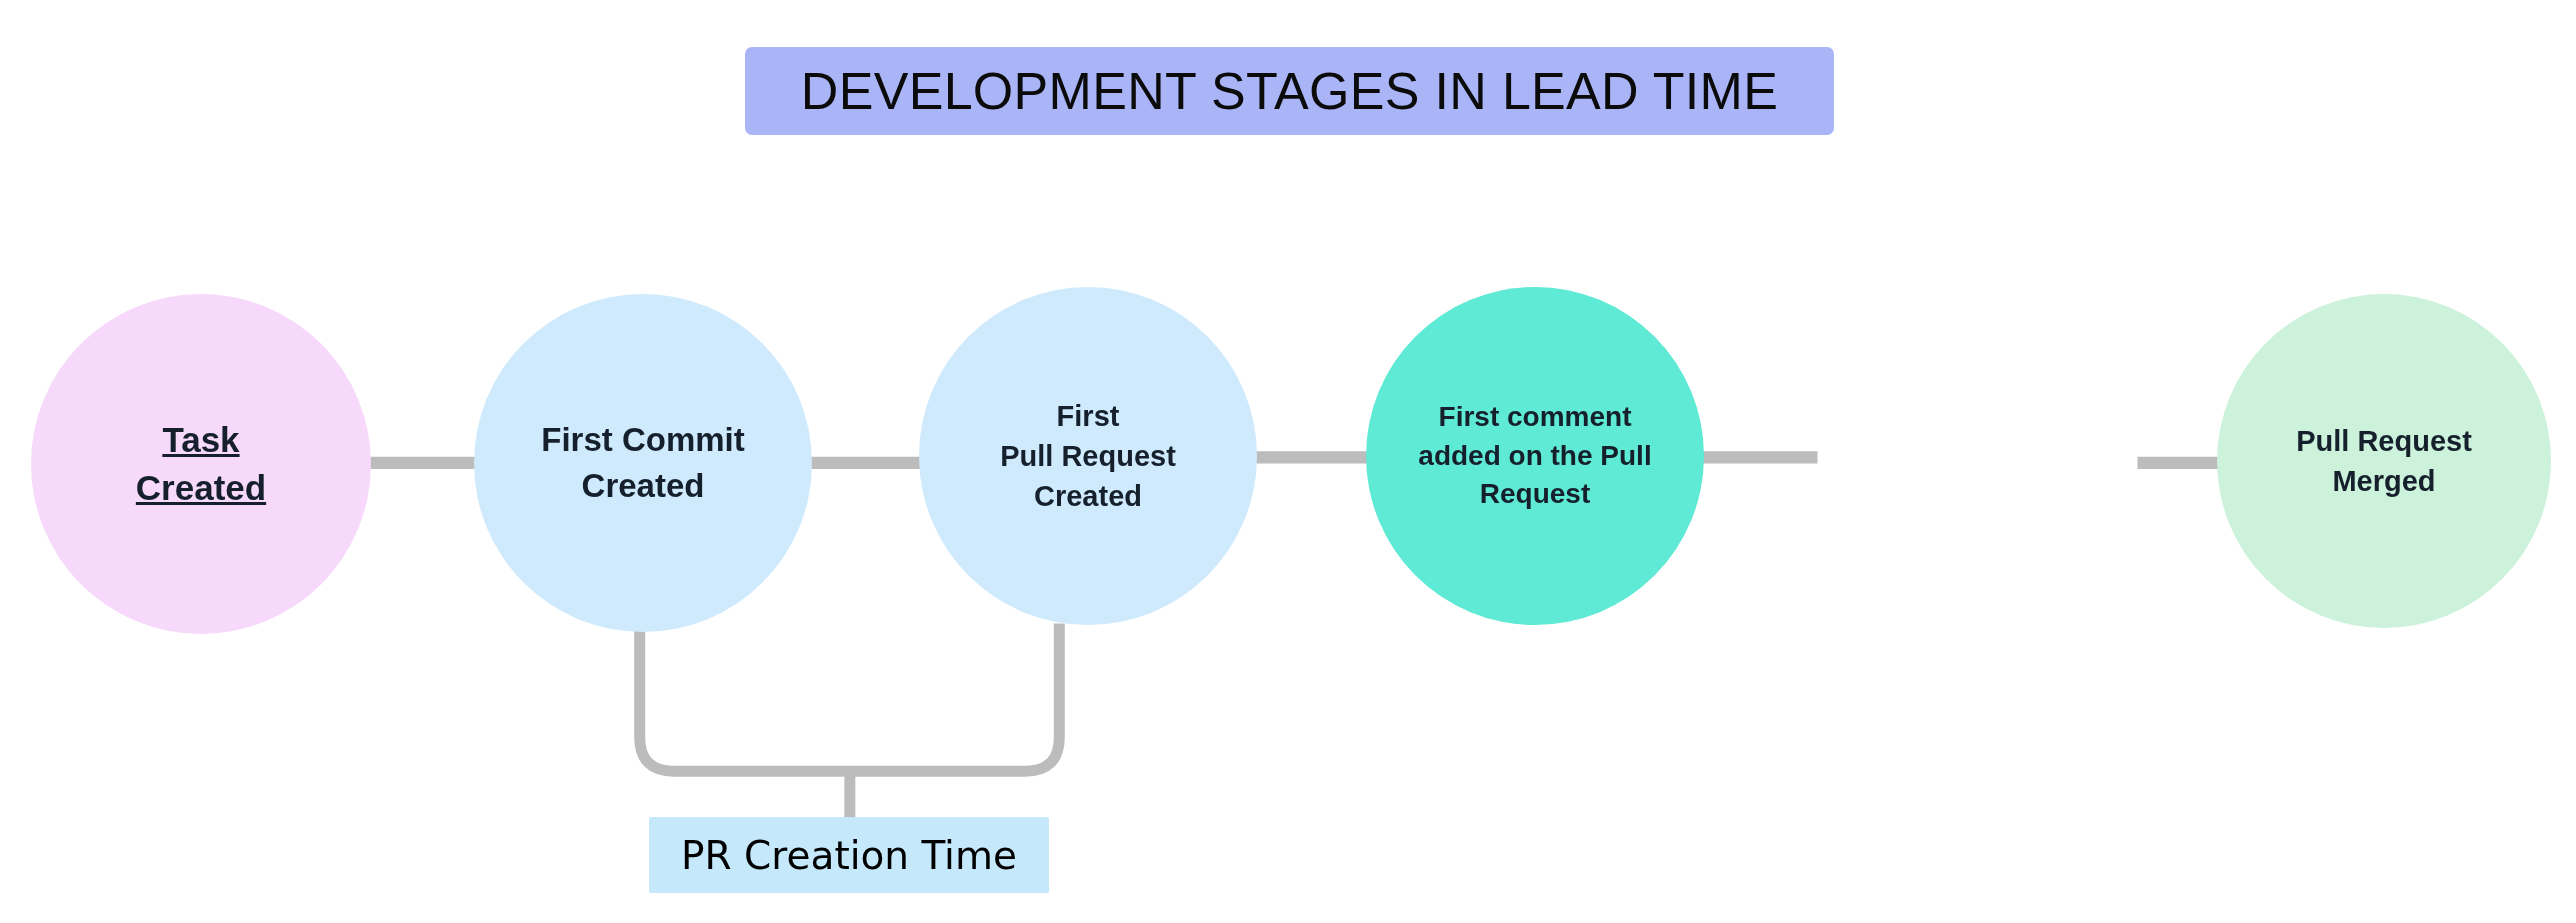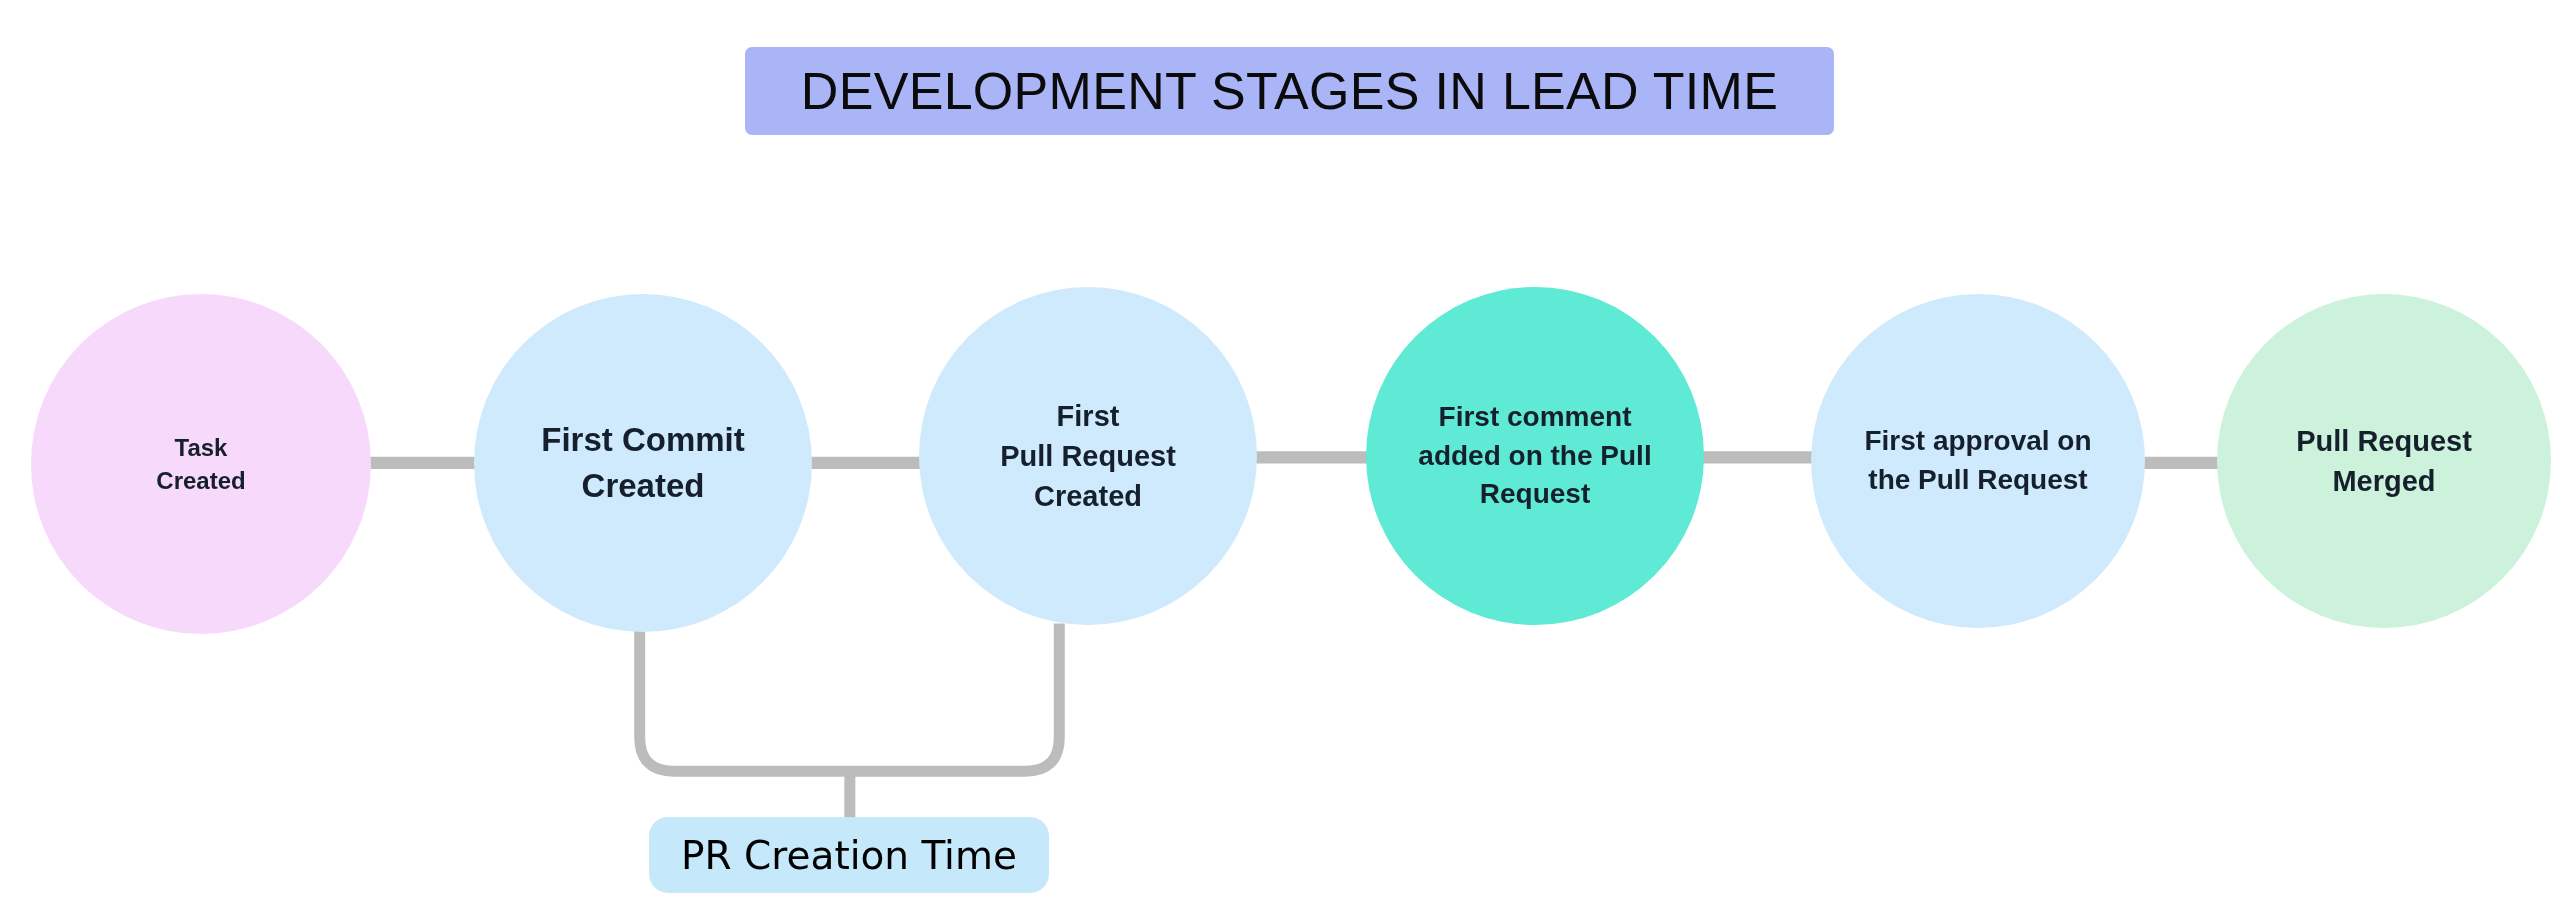--- a/index.html
+++ b/index.html
@@ -77,36 +77,36 @@
     box-sizing: border-box;
   }
 
   .stage.s0 { left: 31px;   top: 294px; width: 340px; height: 340px; background: #f7d9fb; }
   .stage.s1 { left: 474px;  top: 294px; width: 338px; height: 338px; background: #cfeafd; }
   .stage.s2 { left: 919px; top: 287px; width: 338px; height: 338px; background: #cfeafd; }
   .stage.s3 { left: 1366px; top: 287px; width: 338px; height: 338px; background: #5eead4; }
   .stage.s4 { left: 1811px; top: 294px; width: 334px; height: 334px; background: #cfeafd; }
   .stage.s5 { left: 2217px; top: 294px; width: 334px; height: 334px; background: #ccf2db; }
 
-  .stage.s0 .stage-label { font-size: 24px; }
+  .stage.s0 .stage-label { font-size: 35px; text-decoration: underline; }
   .stage.s1 .stage-label { font-size: 33px; }
   .stage.s2 .stage-label { font-size: 29px; }
   .stage.s3 .stage-label { font-size: 28px; }
   .stage.s4 .stage-label { font-size: 28px; }
   .stage.s5 .stage-label { font-size: 29px; }
 
   
   .annotation {
     position: absolute;
     left: 649px;
     top: 817px;
     width: 400px;
     height: 76px;
     background: #c5e8fb;
-    border-radius: 19px;
+    border-radius: 2px;
     display: flex;
     align-items: center;
     justify-content: center;
     box-sizing: border-box;
     text-align: right;
   }
   .annotation-text {
     font-family: "DejaVu Sans", sans-serif;
     font-size: 39px;
     font-weight: 400;
@@ -155,24 +155,20 @@
 Pull Request
 Created</span>
   </div>
 
   <div class="stage s3">
     <span class="stage-label">First comment
 added on the Pull
 Request</span>
   </div>
 
-  <div class="stage s4">
-    <span class="stage-label">First approval on
-the Pull Request</span>
-  </div>
 
   <div class="stage s5">
     <span class="stage-label">Pull Request
 Merged</span>
   </div>
 
   <div class="annotation">
     <span class="annotation-text">PR Creation Time</span>
   </div>
 

